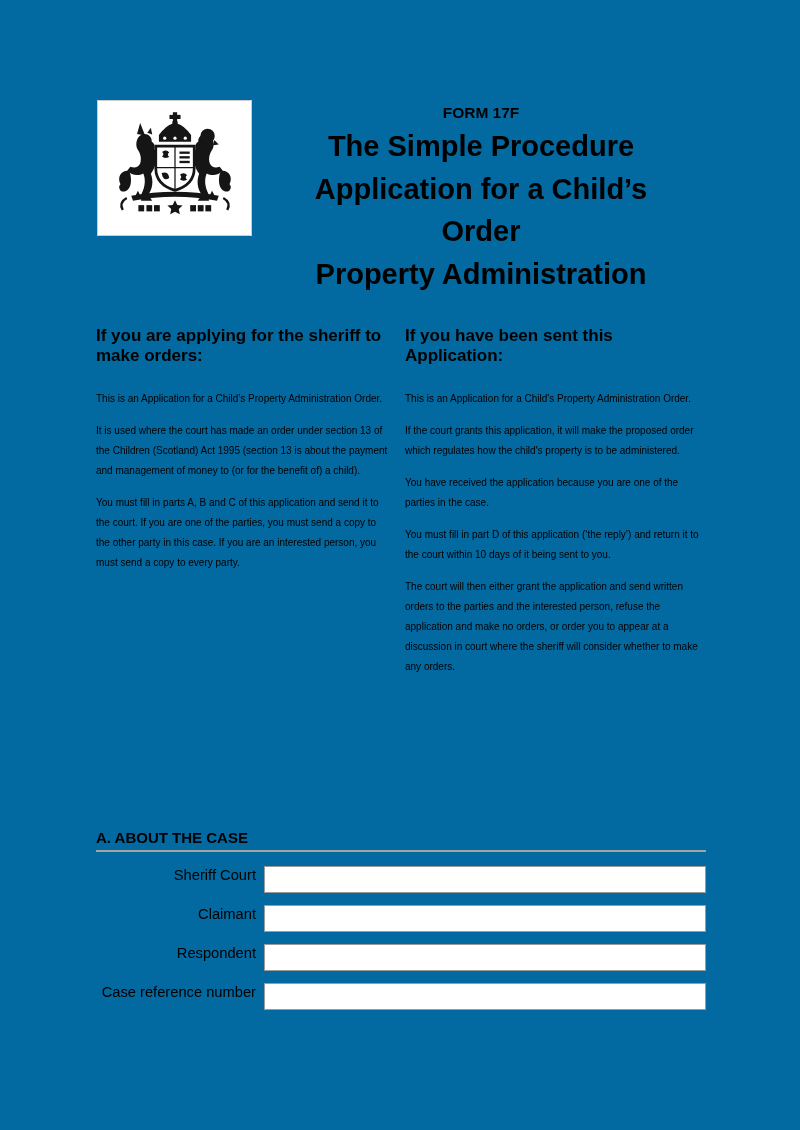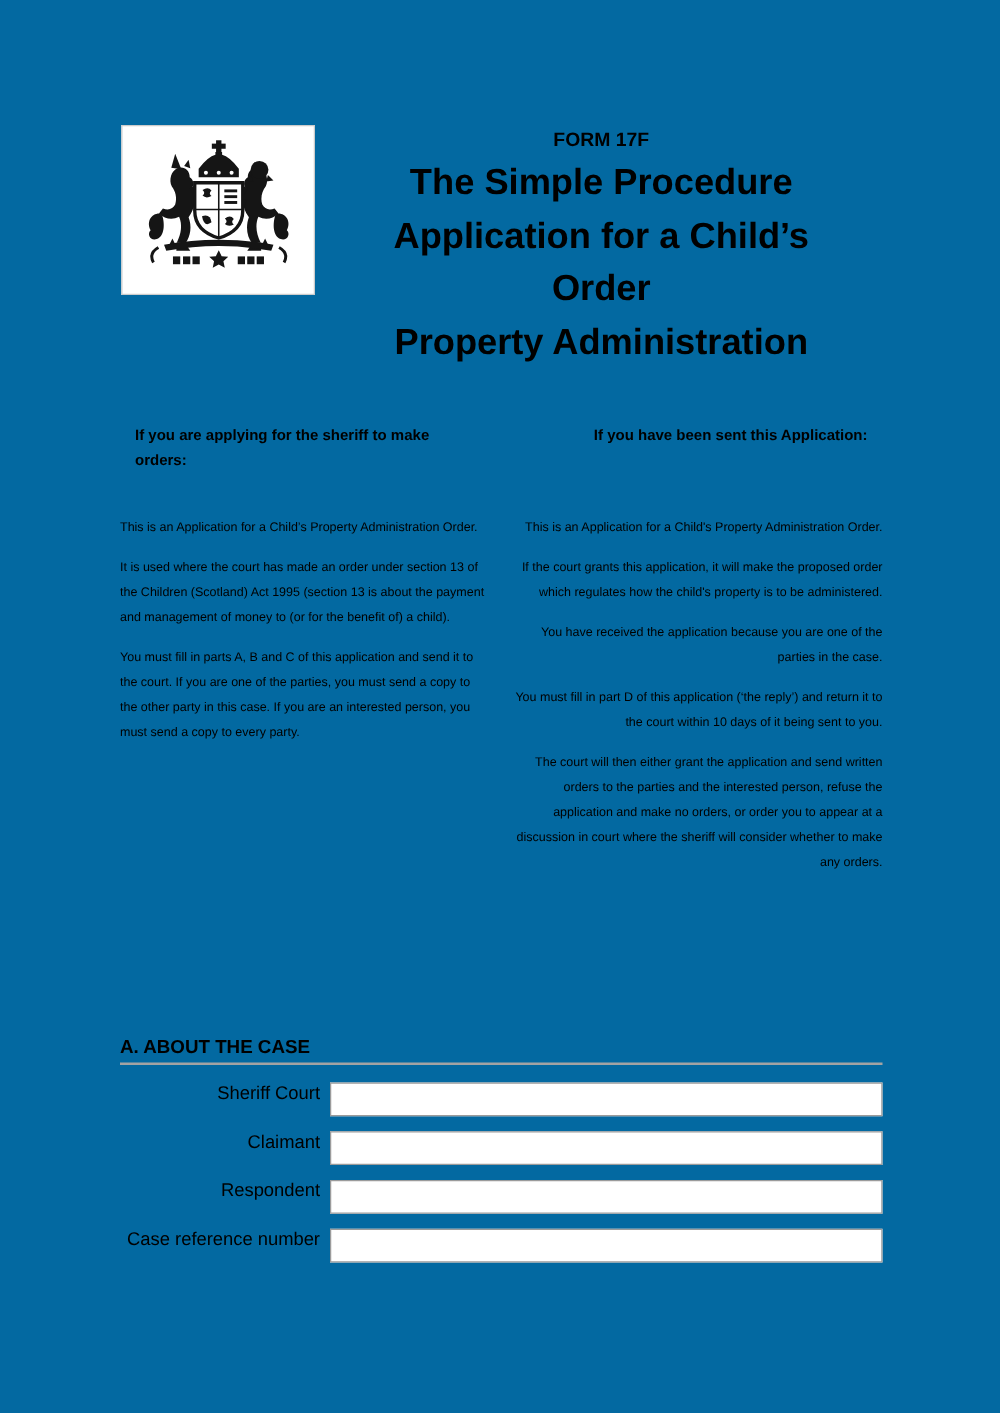--- a/index.html
+++ b/index.html
@@ -14,22 +14,22 @@
     border:1px solid #cccccc; box-sizing:border-box; background:#fff;
     display:flex; align-items:center; justify-content:center;
   }
   .title-block { position:absolute; left:256px; top:103px; width:450px; text-align:center; }
   .form-number { font-size:15.5px; font-weight:700; line-height:19px; }
   .form-title  { margin:3px 0 0; font-size:29px; font-weight:700; line-height:42.5px; }
 
   
   .guidance { position:absolute; left:96px; top:326px; width:610px; display:flex; }
   .gcol { width:296px; margin-right:13px; }
-  .gcol.right { width:301px; margin-right:0;text-align:right; }
-  .gcol h2 { font-size:12px; font-weight:700; line-height:20px; margin:12px; min-height:63px; }
+  .gcol.right { width:301px; margin-right:0; }
+  .gcol h2 { font-size:17px; font-weight:700; line-height:20px; margin:0; min-height:63px; }
   .gcol p  { font-size:10px; line-height:20px; margin:0 0 12px; }
   .gcol p:last-child { margin-bottom:0; }
 
   
   .section-a { position:absolute; left:96px; top:830px; width:610px; }
   .section-a h2 {
     font-size:15px; font-weight:700; line-height:16px; margin:0;
     padding-bottom:4px; border-bottom:2px solid #a3a3a3;
   }
   .fields { margin-top:14px; }

